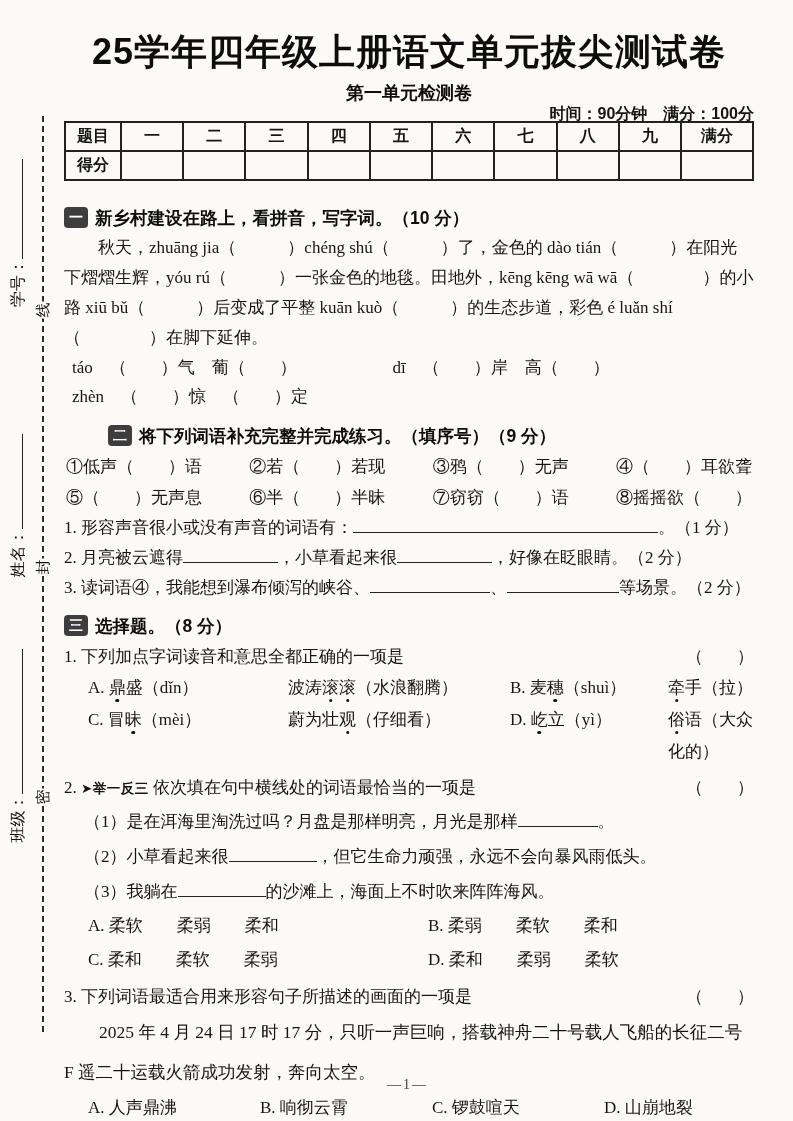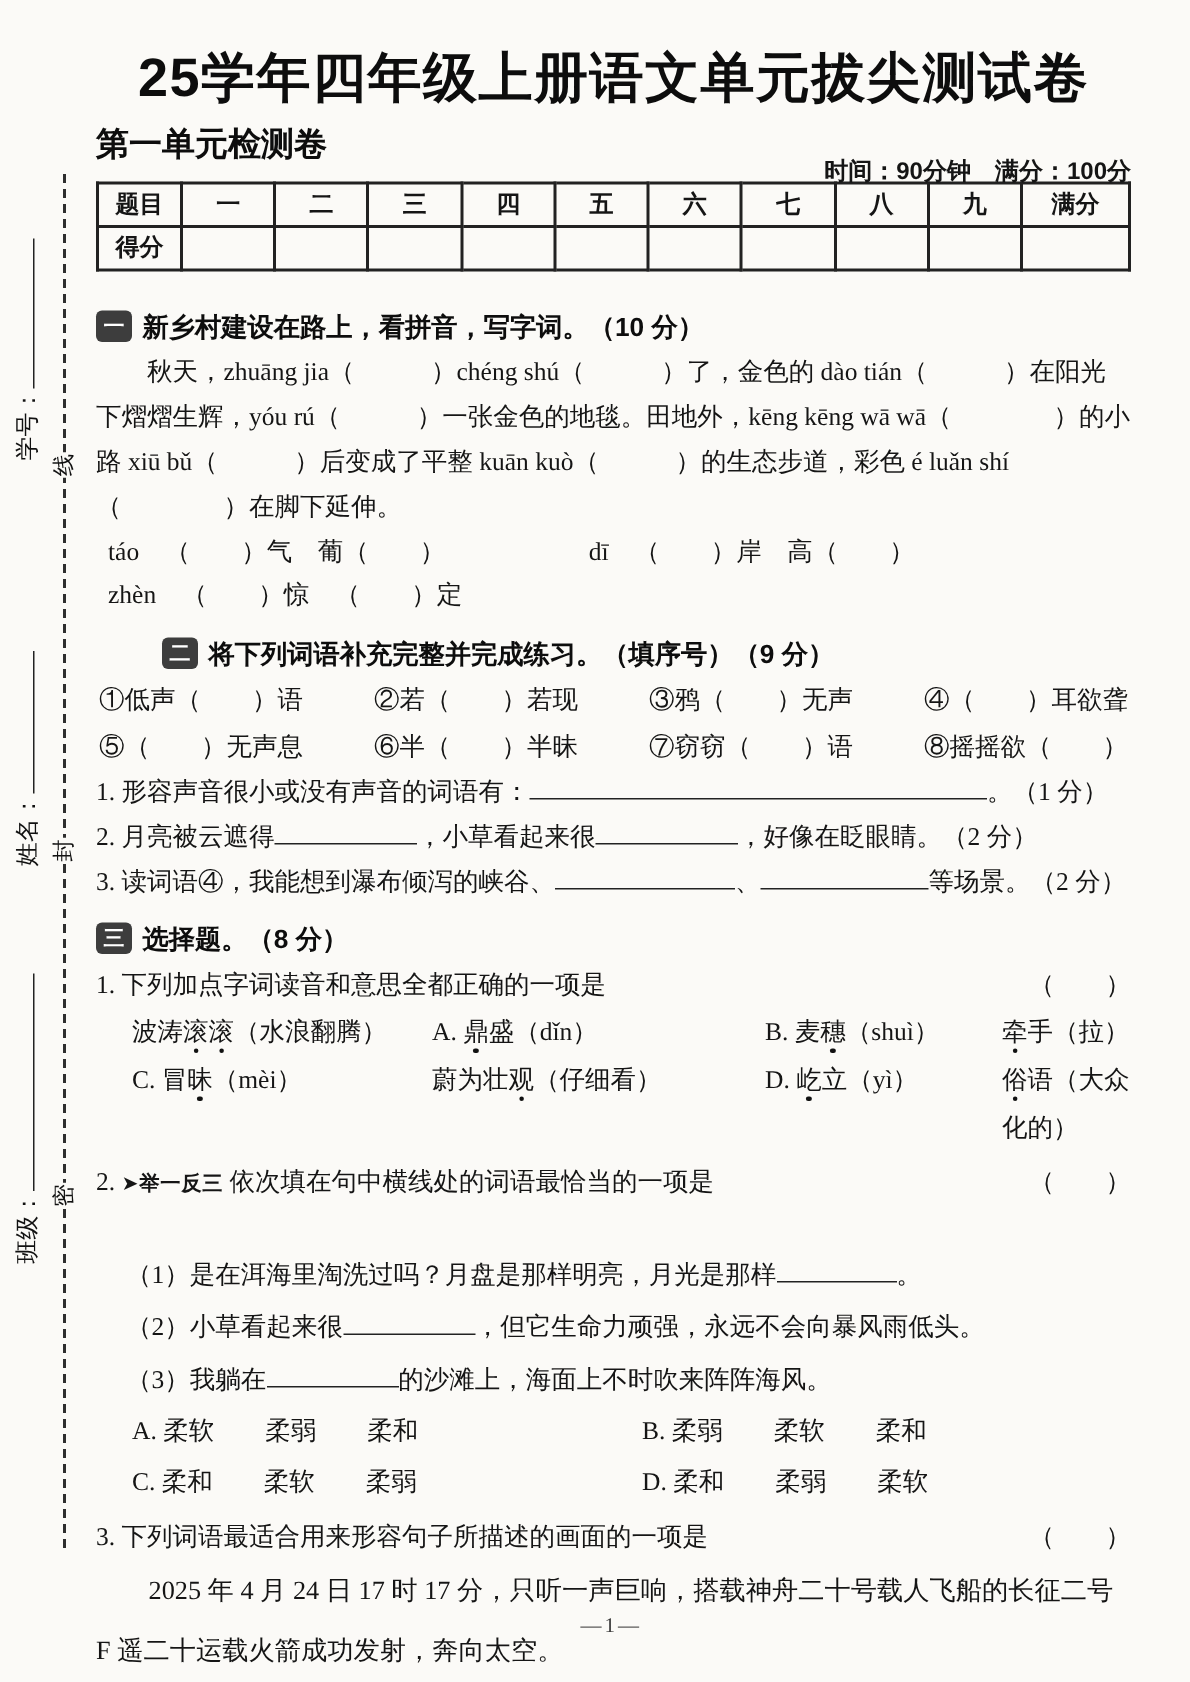--- a/index.html
+++ b/index.html
@@ -19,21 +19,21 @@
   .side-label .s-blank{display:inline-block;border-bottom:1.5px solid #222;height:15px;vertical-align:baseline;}
   .seal-char{
     position:absolute;left:43px;transform:translate(-50%,-50%) rotate(-90deg);
     background:#fbfaf7;font-size:15px;padding:3px 1px;color:#111;
   }
 
   
   .content{position:absolute;left:64px;top:28px;width:690px;}
   h1{margin:0;text-align:center;font-size:36px;font-weight:bold;letter-spacing:1px;color:#0d0d0d;}
   .sub-row{position:relative;margin-top:4px;height:38px;}
-  .subtitle{text-align:left;font-size:22px;font-weight:bold;color:#0d0d0d;}
+  .subtitle{text-align:center;font-size:18px;font-weight:bold;color:#0d0d0d;}
   .meta{position:absolute;right:0;bottom:-6px;font-weight:bold;font-size:16px;}
 
   table.score{width:100%;border-collapse:collapse;margin-top:2px;table-layout:fixed;}
   table.score td{
     border:2px solid #222;text-align:center;vertical-align:middle;
     font-family:"Liberation Sans","DejaVu Sans",sans-serif;
     font-weight:bold;font-size:16px;height:27px;padding:0;
   }
 
   .section-title{font-size:17.5px;font-weight:bold;margin-top:22px;line-height:30px;color:#0d0d0d;}
@@ -173,35 +173,35 @@
 
     <div class="section-title hei" style="margin-top:8px;">
       <span class="badge">三</span><span>选择题。（8 分）</span>
     </div>
 
     <div class="q-row">
       <span>1. 下列加点字词读音和意思全都正确的一项是</span>
       <span>（　　）</span>
     </div>
     <div class="opt-grid4">
+      <span>A. <span class="emph">鼎</span>盛（dǐn）</span>
       <span>波涛<span class="emph">滚</span><span class="emph">滚</span>（水浪翻腾）</span>
-      <span>A. <span class="emph">鼎</span>盛（dǐn）</span>
       <span>B. 麦<span class="emph">穗</span>（shuì）</span>
       <span><span class="emph">牵</span>手（拉）</span>
       <span>C. 冒<span class="emph">昧</span>（mèi）</span>
       <span>蔚为壮<span class="emph">观</span>（仔细看）</span>
       <span>D. <span class="emph">屹</span>立（yì）</span>
       <span><span class="emph">俗</span>语（大众化的）</span>
     </div>
 
     <div class="q-row" style="margin-top:4px;">
       <span><span>2.</span> <span class="tag">➤</span><span class="tag">举一反三</span> <span>依次填在句中横线处的词语最恰当的一项是</span></span>
       <span>（　　）</span>
     </div>
-    <div class="line indent1" style="line-height:35px;margin-top:28px;">
+    <div class="line indent1" style="line-height:35px;">
       <span>（1）是在洱海里淘洗过吗？月盘是那样明亮，月光是那样</span><span class="blank w80"></span><span>。</span>
     </div>
     <div class="line indent1" style="line-height:35px;">
       <span>（2）小草看起来很</span><span class="blank w88"></span><span>，但它生命力顽强，永远不会向暴风雨低头。</span>
     </div>
     <div class="line indent1" style="line-height:35px;">
       <span>（3）我躺在</span><span class="blank w88"></span><span>的沙滩上，海面上不时吹来阵阵海风。</span>
     </div>
     <div class="opt-grid2">
       <span>A. 柔软　　柔弱　　柔和</span>

